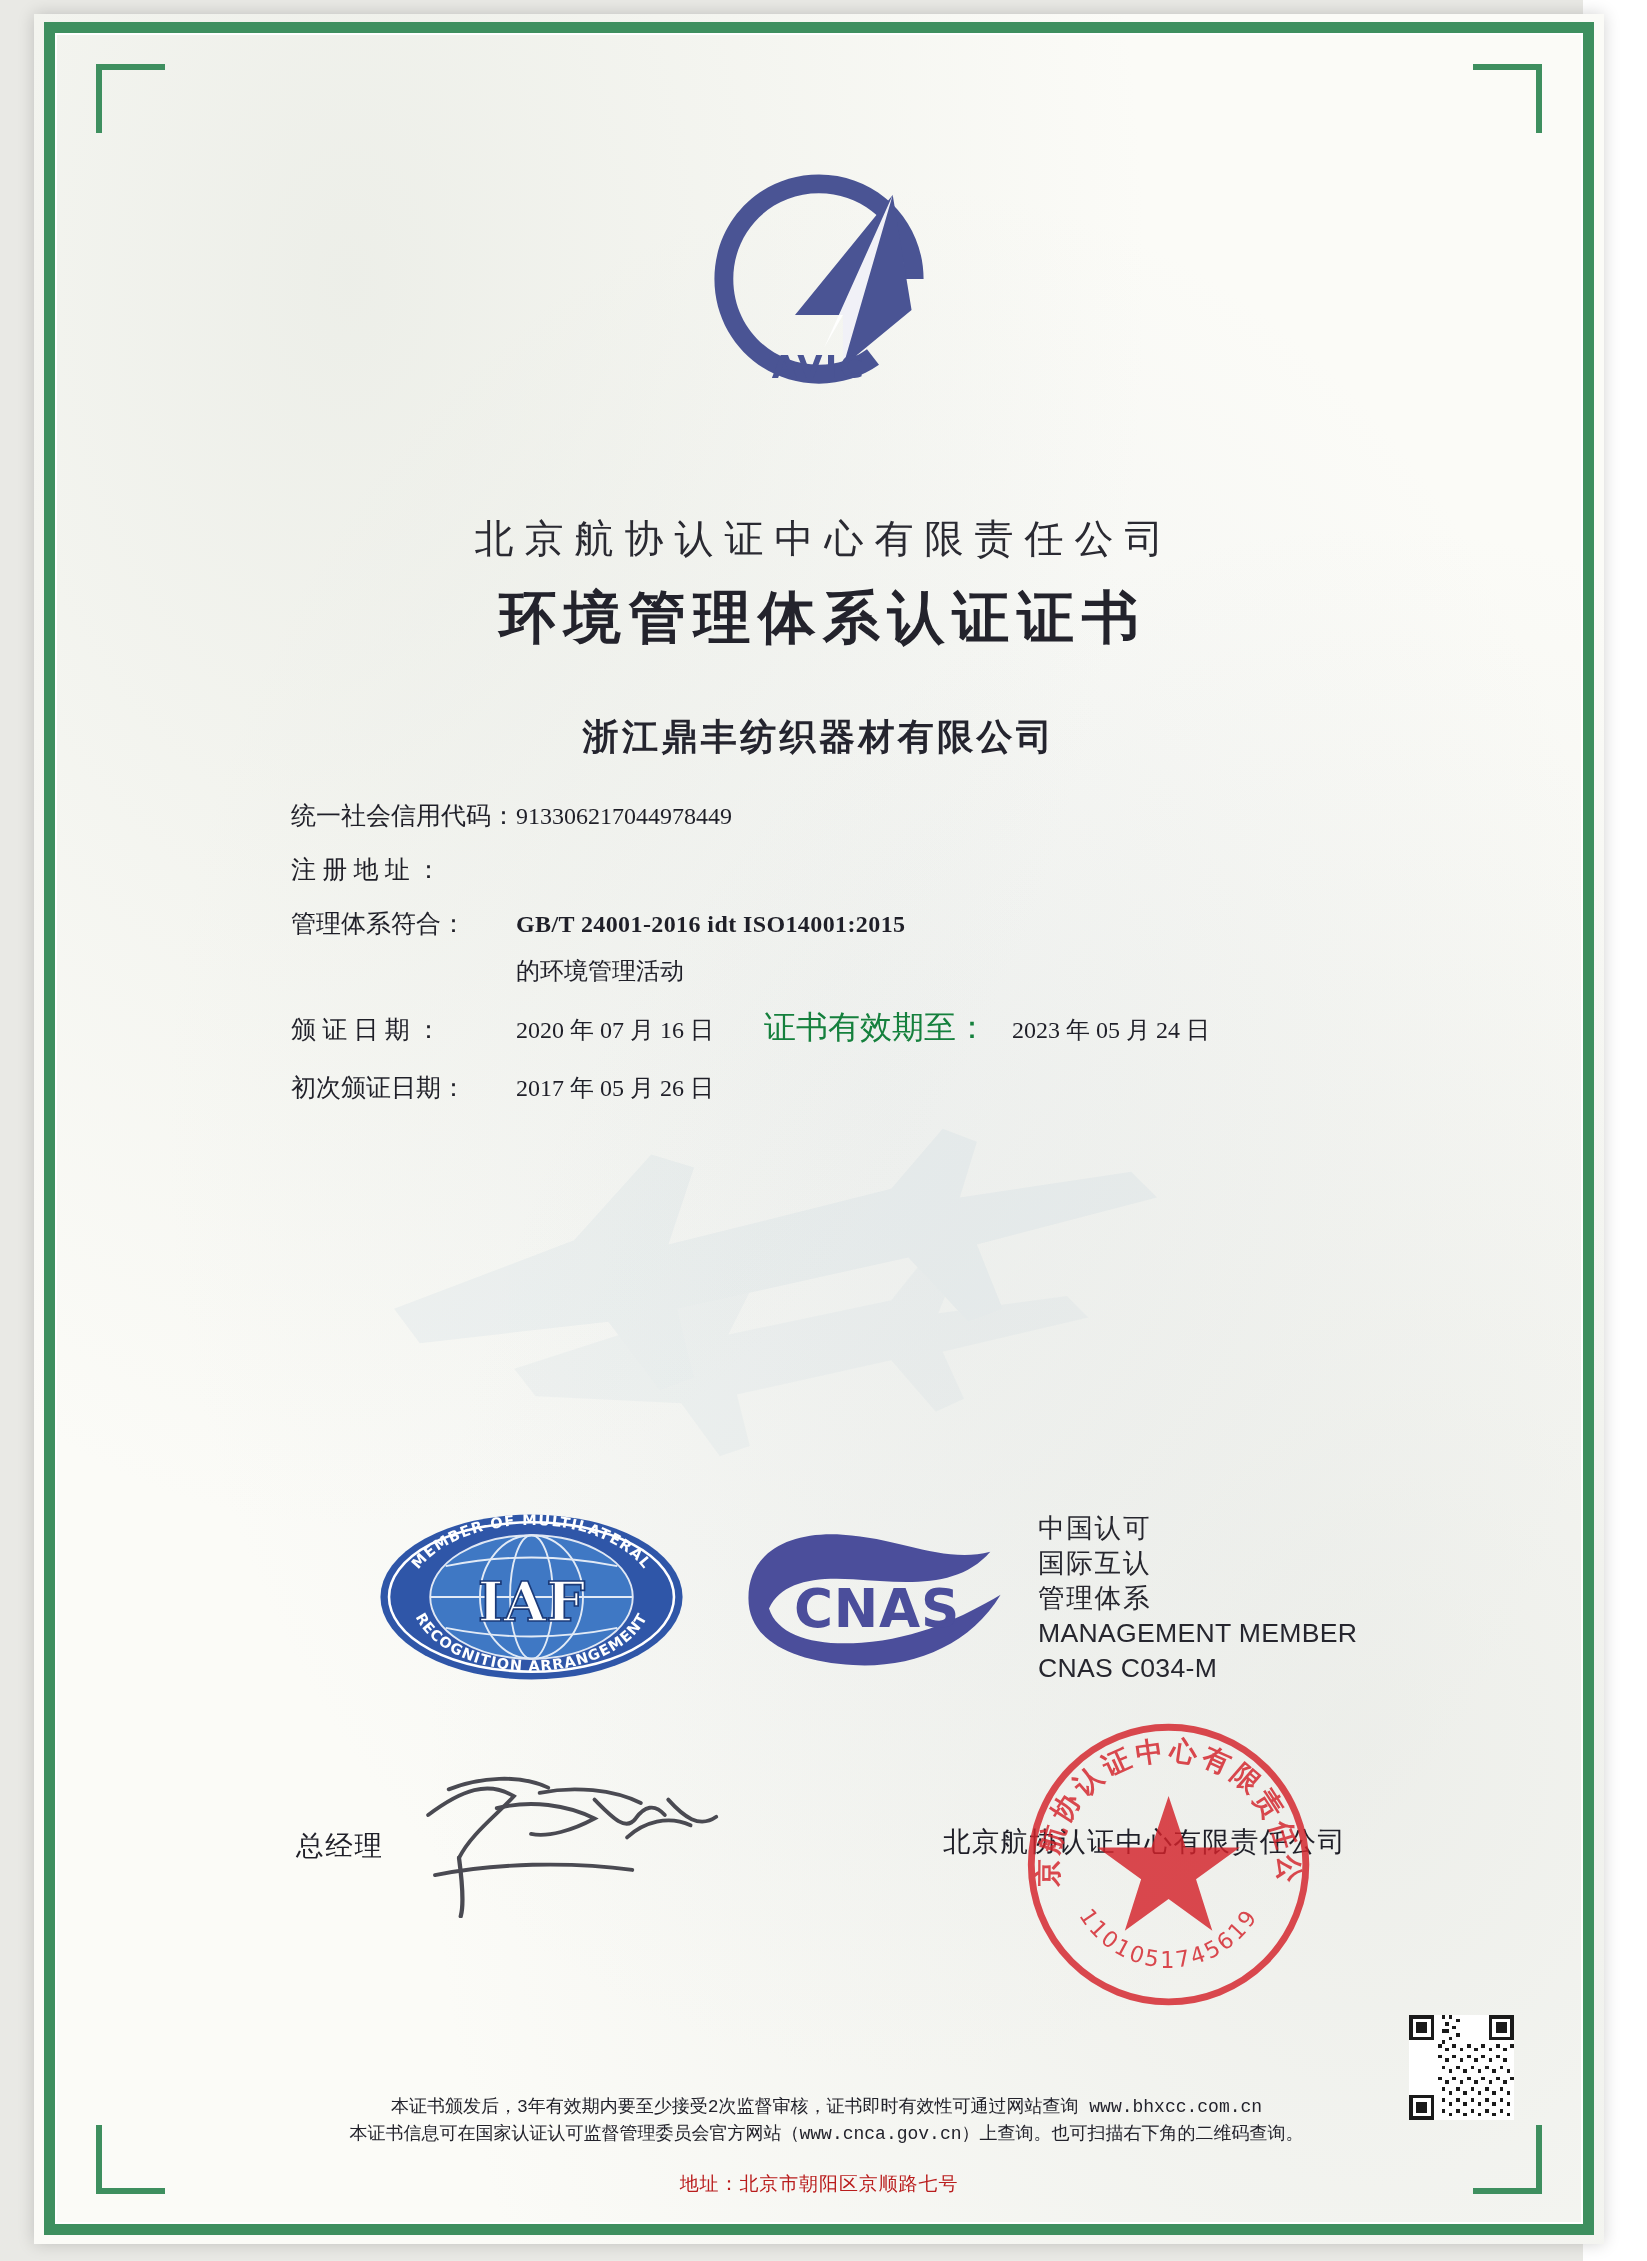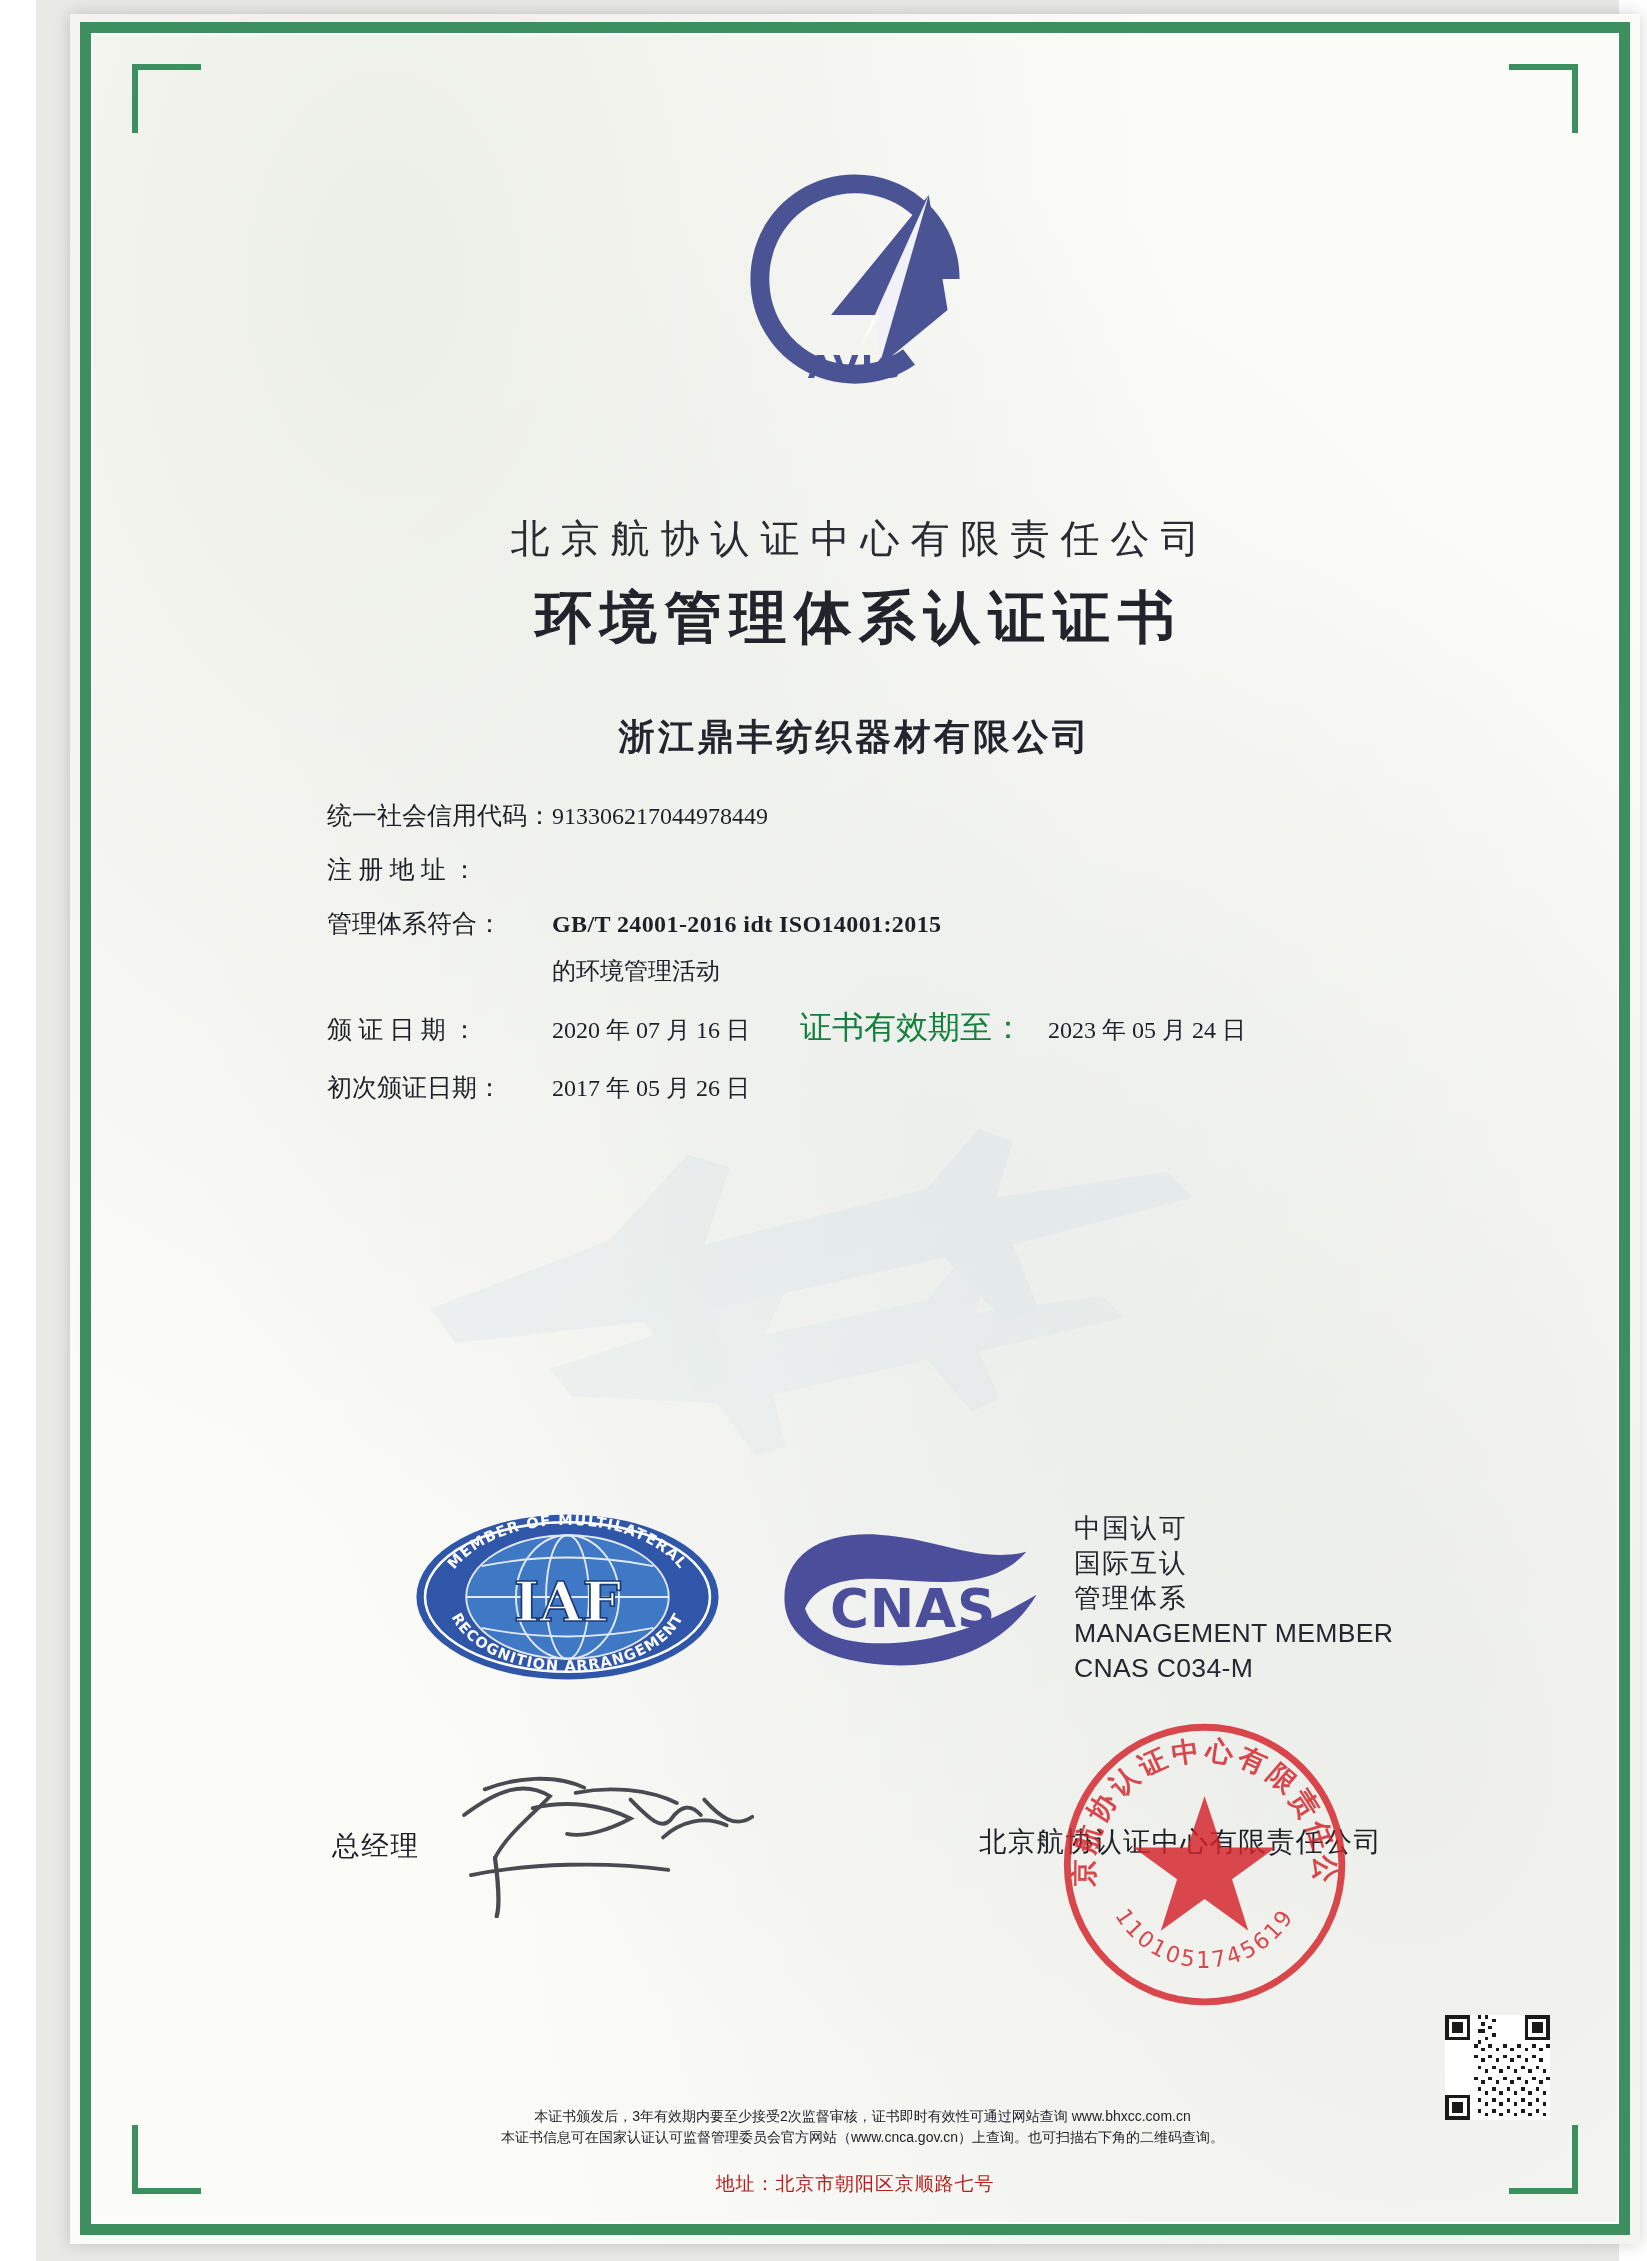--- a/index.html
+++ b/index.html
@@ -11,21 +11,20 @@
     width: 1647px;
     height: 2261px;
     font-family: "Liberation Serif", serif;
     overflow: hidden;
   }
   .page {
     position: relative;
     width: 1583px;
     height: 2261px;
     background: #e9e9e5;
-    margin-left: 36px;
   }
   
   .sheet {
     position: absolute;
     left: 34px;
     top: 13.7px;
     width: 1570px;
     height: 2230px;
     background: #fbfbf7;
     box-shadow: 0 0 15.4px rgba(0,0,0,0.18);
@@ -257,23 +256,23 @@
   
   .footer {
     position: absolute;
     left: 0;
     right: 0;
     bottom: 96px;
     text-align: center;
     color: #22222b;
   }
   .footer-line {
-    font-size: 14px;
+    font-size: 18px;
     line-height: 1.5;
-    font-family: Liberation Sans, sans-serif;
+    font-family: Liberation Mono, monospace;
     padding-left: 15px;
   }
   .addr-line {
     position: absolute;
     left: 0;
     right: 0;
     bottom: 47px;
     text-align: center;
     font-size: 19px;
     color: #b91c1c;

